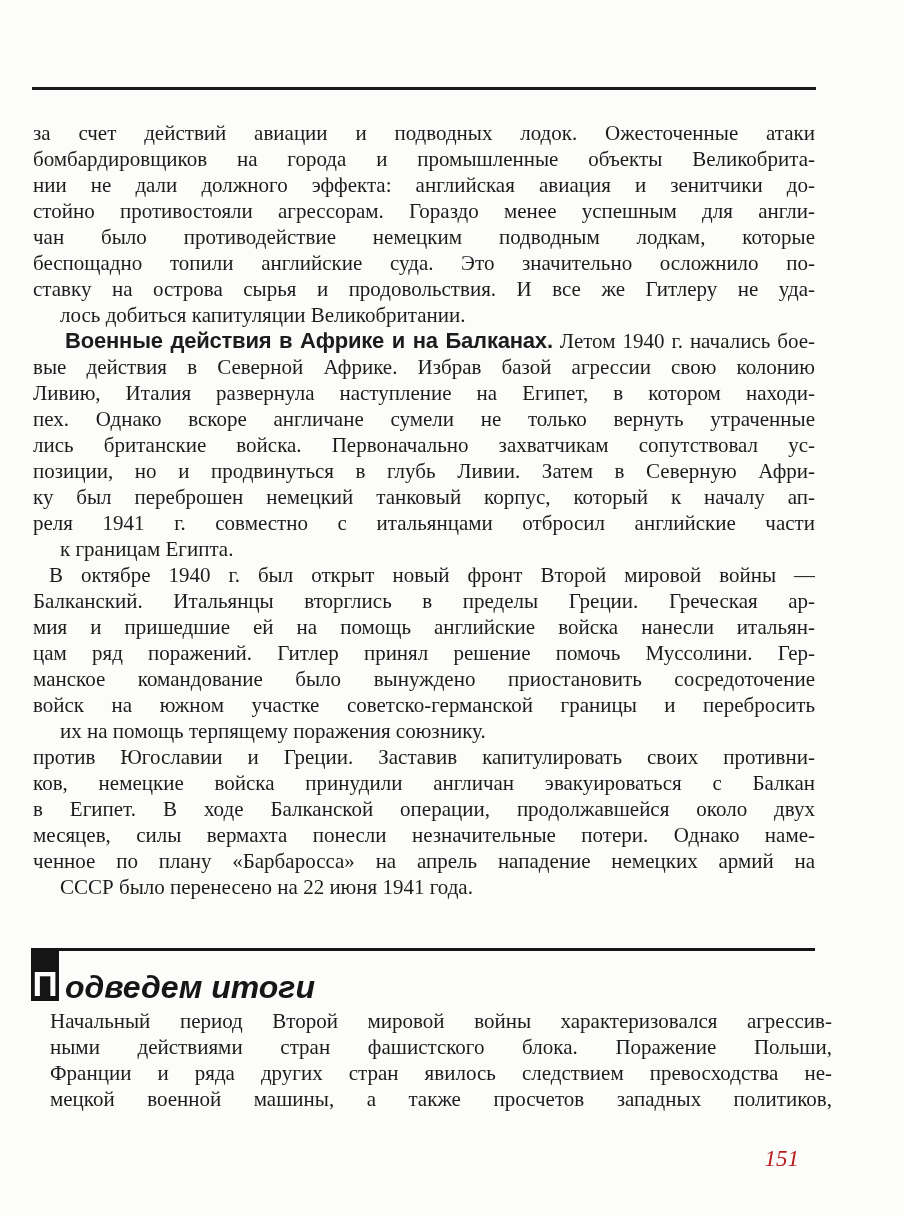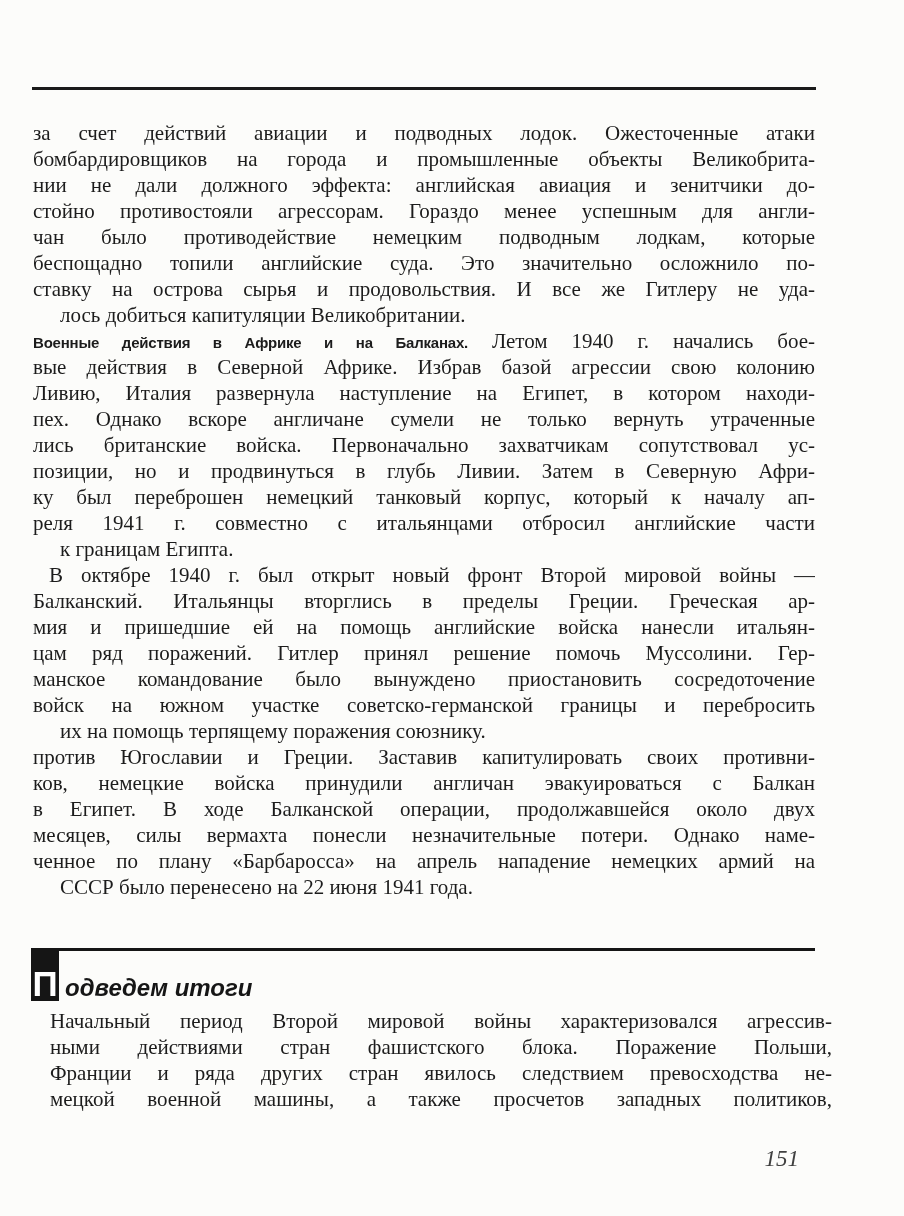--- a/index.html
+++ b/index.html
@@ -24,44 +24,44 @@
   .para { margin:0; padding:0; }
   .ln {
     font-size:21px; line-height:26px; height:26px;
     text-align:justify; text-align-last:justify;
     overflow:hidden; white-space:normal;
   }
   .ln.end { text-align-last:left;margin-left:27px; }
   .ln.ind { text-indent:16px; }
   .lead {
     font-family:"Liberation Sans", sans-serif;
-    font-weight:bold; font-size:15px; letter-spacing:-0.2px;
+    font-weight:bold; font-size:22px; letter-spacing:-0.2px;margin-left:32px;
   }
   .sum-rule {
     position:absolute; left:31px; top:948px; width:784px; height:3px;
     background:#151515;
   }
   .dropcap {
     position:absolute; left:31px; top:948px; width:28px; height:53px;
     background:#151515; color:#ffffff;
     display:flex; align-items:flex-end; justify-content:center;
     font-family:"Liberation Sans", sans-serif; font-weight:bold;
     font-size:35px; line-height:31px; padding-bottom:2px;
     box-sizing:border-box;
   }
   .sum-head {
     position:absolute; left:65px; top:974px;
     font-family:"Liberation Sans", sans-serif;
     font-weight:bold; font-style:italic;
-    font-size:24px; line-height:27px; color:#161616; white-space:nowrap;
+    font-size:32px; line-height:27px; color:#161616; white-space:nowrap;
   }
   .sum-para { position:absolute; left:50px; top:1008px; width:782px; }
   .page-num {
     position:absolute; top:1146px; right:105px;
-    font-style:italic; font-size:23px; color:#404040;margin-left:44px;
+    font-style:italic; font-size:23px; color:#b91c1c;margin-left:44px;
   }
 </style>
 </head>
 <body>
 
 <div class="page">
 
   <div class="head-rule"></div>
 
   <div class="body-text">

